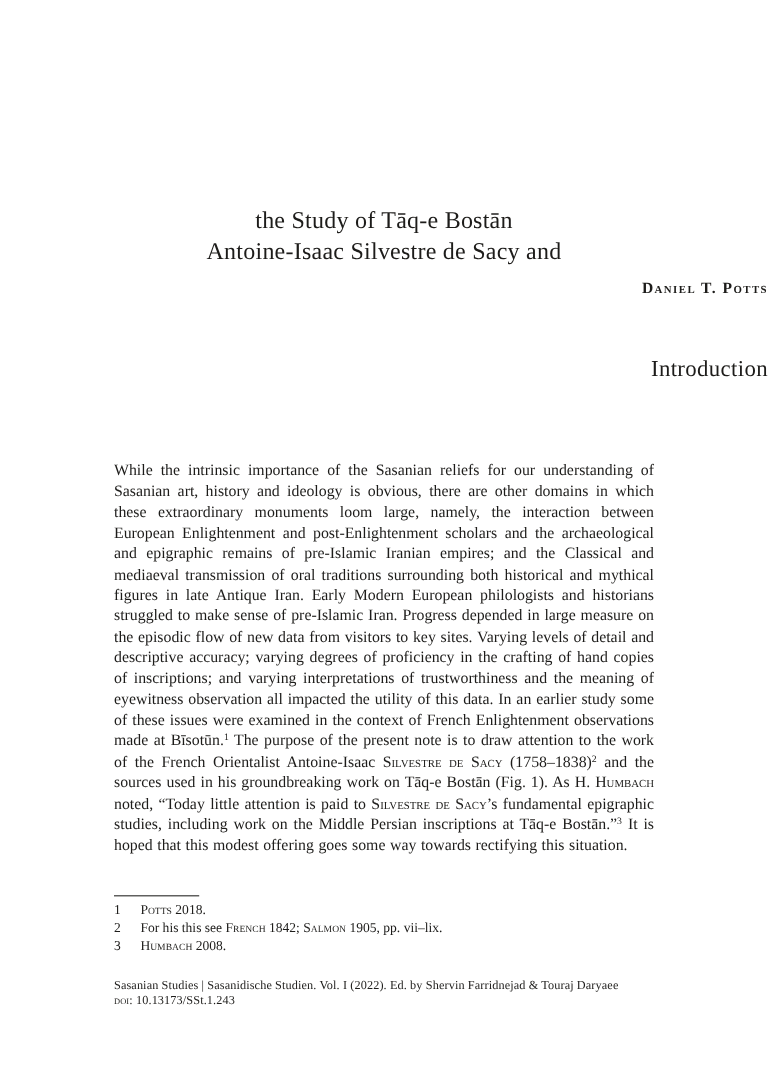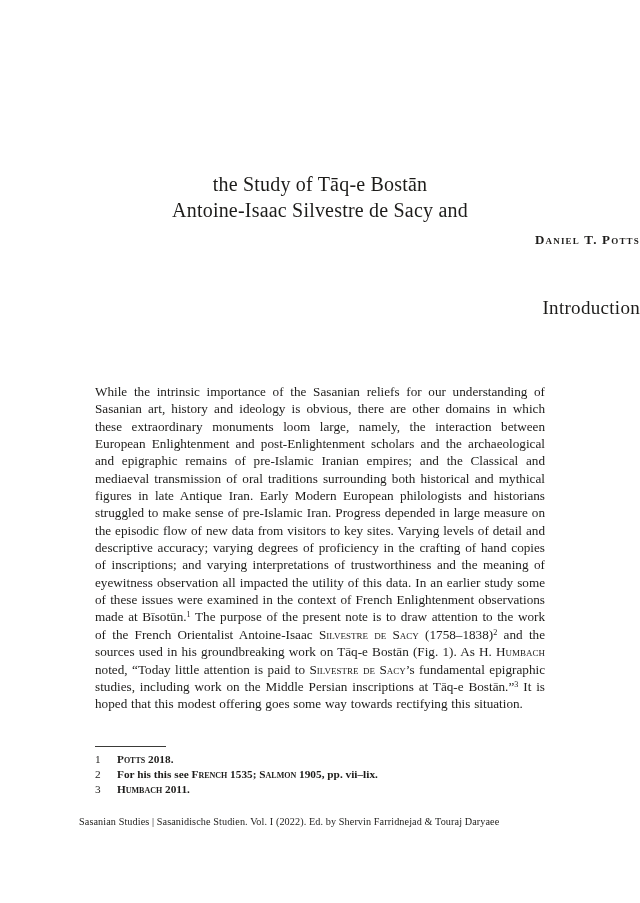--- a/index.html
+++ b/index.html
@@ -84,26 +84,25 @@
   }
   .footnote {
     display: flex;
   }
   .fn-num {
     width: 22px;
     flex-shrink: 0;
   }
   .fn-text {
     flex: 1;
-    font-weight: bold;
   }
   .page-footer {
     position: absolute;
     top: 815px;
-    left: 79px;
+    left: 95px;
     width: 470px;
     font-size: 10.2px;
     line-height: 13px;
     letter-spacing: 0.1px;
   }
 </style>
 </head>
 <body>
 
 <div class="page">
@@ -121,25 +120,26 @@
 
   <div class="footnote-rule"></div>
 
   <div class="footnotes">
     <div class="footnote">
         <span class="fn-num">1</span>
         <span class="fn-text"><span class="sc">Potts</span><span> 2018.</span></span>
       </div>
     <div class="footnote">
         <span class="fn-num">2</span>
-        <span class="fn-text"><span>For his this see </span><span class="sc">French</span><span> 1535; </span><span class="sc">Salmon</span><span> 1905, pp. vii–lix.</span></span>
+        <span class="fn-text"><span>For his this see </span><span class="sc">French</span><span> 1842; </span><span class="sc">Salmon</span><span> 1905, pp. vii–lix.</span></span>
       </div>
     <div class="footnote">
         <span class="fn-num">3</span>
-        <span class="fn-text"><span class="sc">Humbach</span><span> 2011.</span></span>
+        <span class="fn-text"><span class="sc">Humbach</span><span> 2008.</span></span>
       </div>
   </div>
 
   <div class="page-footer">
     <div>Sasanian Studies | Sasanidische Studien. Vol. I (2022). Ed. by Shervin Farridnejad &amp; Touraj Daryaee</div>
+    <div><span class="sc">doi</span><span>: 10.13173/SSt.1.243</span></div>
   </div>
 
 </div>
 
 </body></html>

